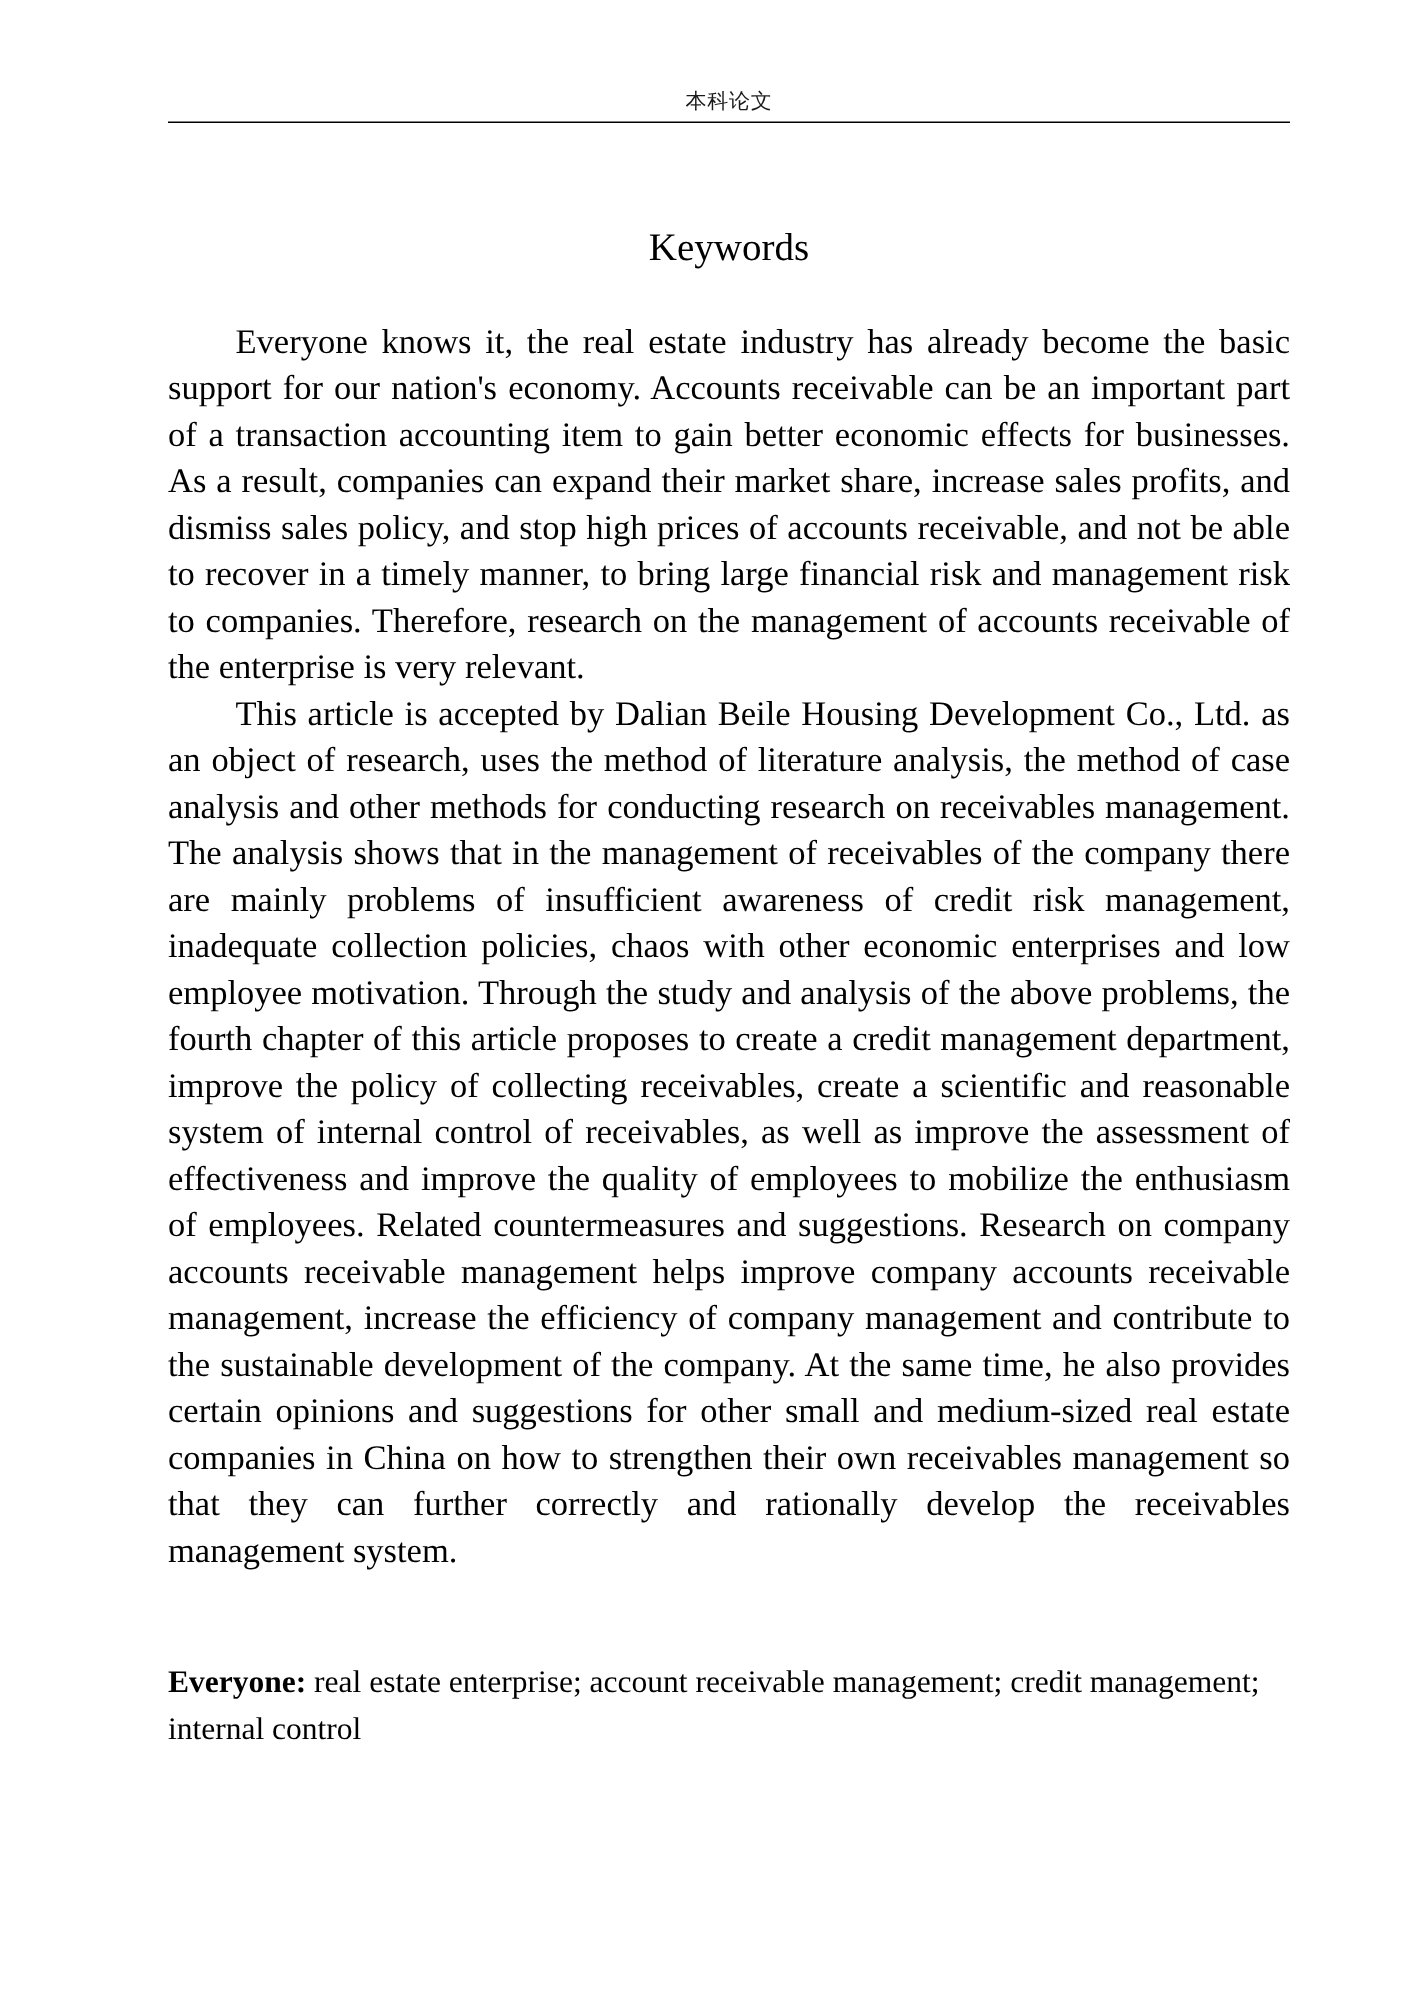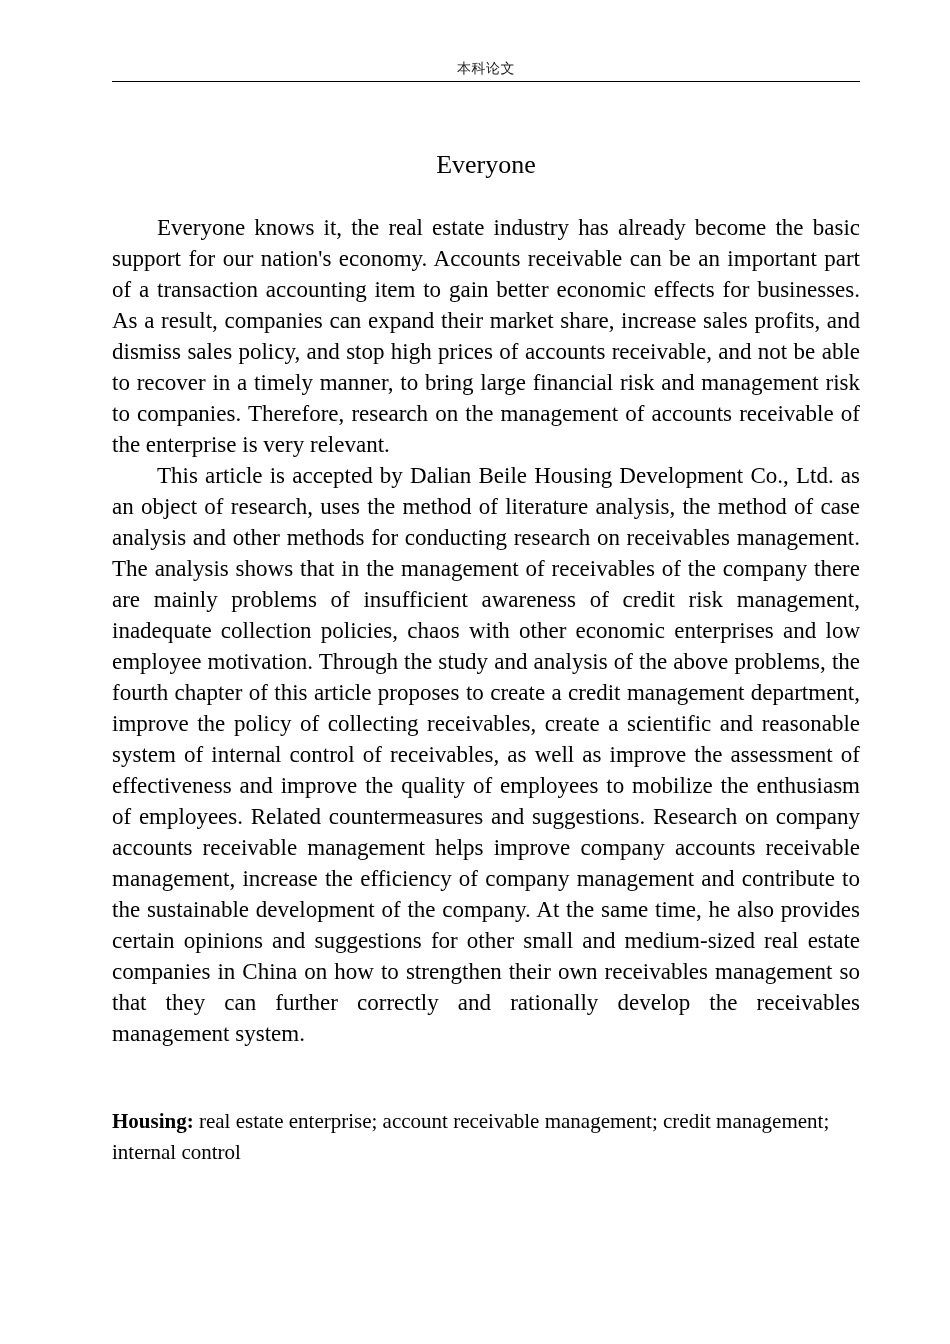--- a/index.html
+++ b/index.html
@@ -90,25 +90,25 @@
 
 <div class="page">
 
   <div class="header">
     <div class="header-text">本科论文</div>
     <div class="header-rule"></div>
   </div>
 
   <div class="content">
 
-    <h1 class="doc-title">Everyone</h1>
+    <h1 class="doc-title">Keywords</h1>
 
     <div class="abstract-body">
       <p>Everyone knows it, the real estate industry has already become the basic support for our nation's economy. Accounts receivable can be an important part of a transaction accounting item to gain better economic effects for businesses. As a result, companies can expand their market share, increase sales profits, and dismiss sales policy, and stop high prices of accounts receivable, and not be able to recover in a timely manner, to bring large financial risk and management risk to companies. Therefore, research on the management of accounts receivable of the enterprise is very relevant.</p>
       <p>This article is accepted by Dalian Beile Housing Development Co., Ltd. as an object of research, uses the method of literature analysis, the method of case analysis and other methods for conducting research on receivables management. The analysis shows that in the management of receivables of the company there are mainly problems of insufficient awareness of credit risk management, inadequate collection policies, chaos with other economic enterprises and low employee motivation. Through the study and analysis of the above problems, the fourth chapter of this article proposes to create a credit management department, improve the policy of collecting receivables, create a scientific and reasonable system of internal control of receivables, as well as improve the assessment of effectiveness and improve the quality of employees to mobilize the enthusiasm of employees. Related countermeasures and suggestions. Research on company accounts receivable management helps improve company accounts receivable management, increase the efficiency of company management and contribute to the sustainable development of the company. At the same time, he also provides certain opinions and suggestions for other small and medium-sized real estate companies in China on how to strengthen their own receivables management so that they can further correctly and rationally develop the receivables management system.</p>
     </div>
 
     <div class="keywords">
-      <span class="keywords-label">Housing:</span><span class="keywords-value"> real estate enterprise; account receivable management; credit management; internal control</span>
+      <span class="keywords-label">Everyone:</span><span class="keywords-value"> real estate enterprise; account receivable management; credit management; internal control</span>
     </div>
 
   </div>
 </div>
 
 </body></html>

